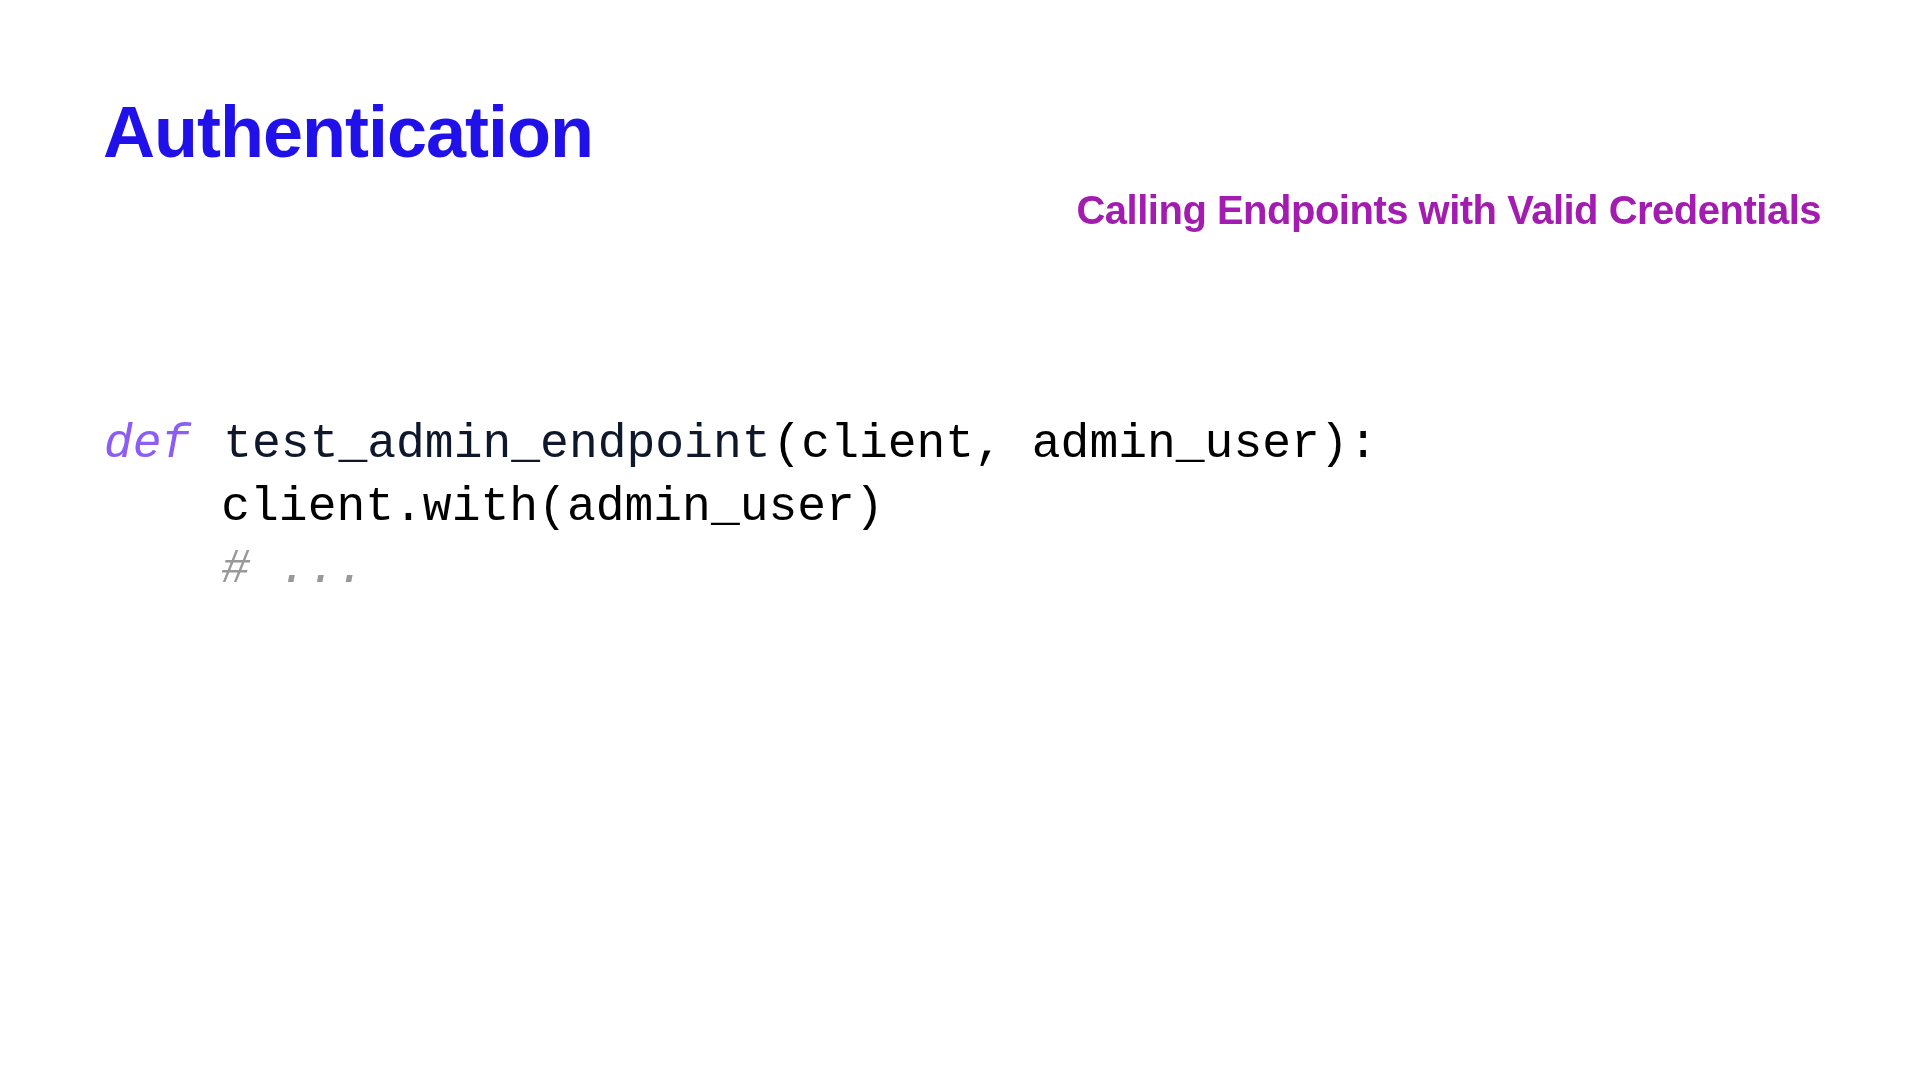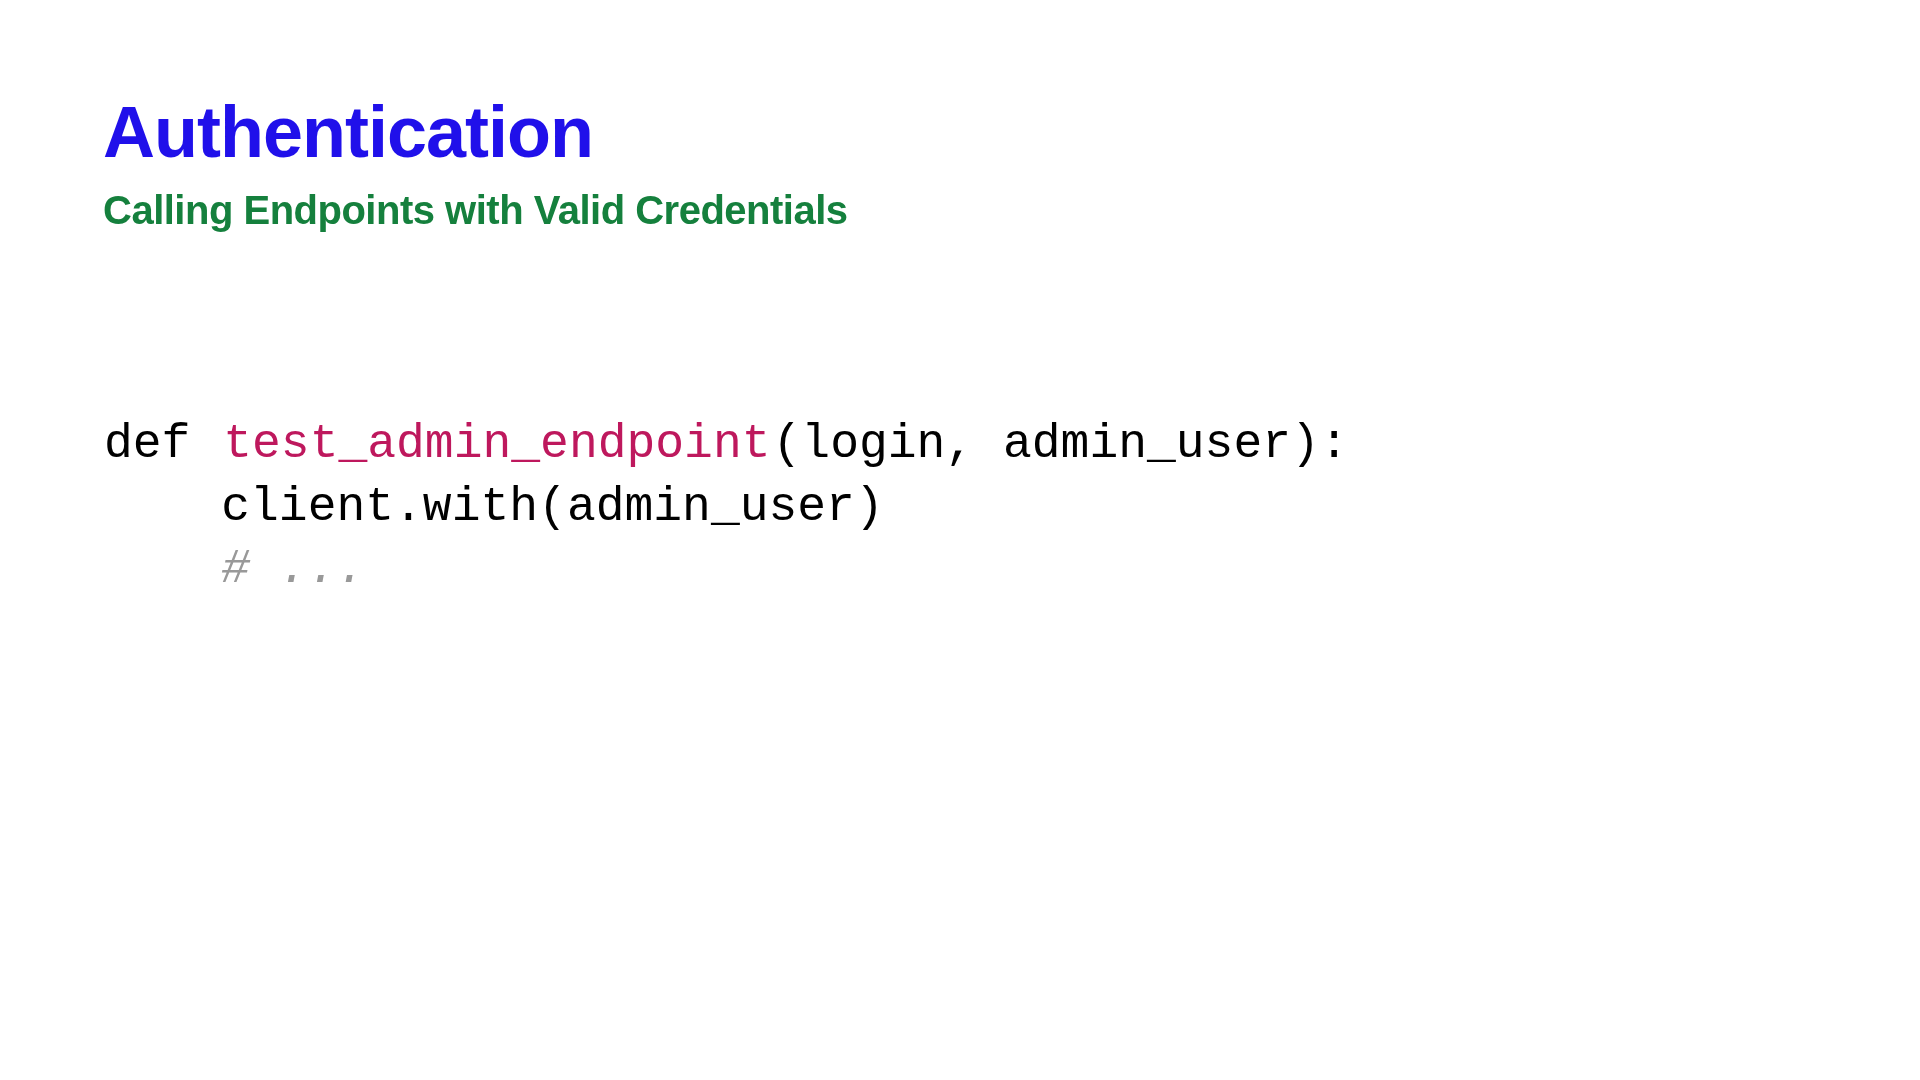--- a/index.html
+++ b/index.html
@@ -18,45 +18,47 @@
     .title {
       font-size: 72px;
       font-weight: 700;
       color: #2010ea;
       letter-spacing: -1px;
       line-height: 1.1;
     }
     .subtitle {
       font-size: 40px;
       font-weight: 700;
-      color: #15803d;
+      color: #a21caf;
       margin-top: 16px;
       letter-spacing: -0.5px;
+      text-align: right;
     }
     .code-block {
       margin-top: 180px;
       font-family: "Courier New", Courier, monospace;
       font-size: 48px;
       line-height: 1.3;
       white-space: pre;
       color: #000000;
       font-weight: normal;
     }
     .kw {
-      color: #000000;
+      color: #8b5cf6;
+      font-style: italic;
     }
     .fn {
-      color: #be185d;
+      color: #0f172a;
     }
     .comment {
       color: #999999;
       font-style: italic;
     }
   </style>
 </head>
 <body>
 
 <h1 class="title">Authentication</h1>
 <h2 class="subtitle">Calling Endpoints with Valid Credentials</h2>
 
-<div class="code-block"><span class="kw">def</span><span> </span><span class="fn">test_admin_endpoint</span><span>(login, admin_user):</span>
+<div class="code-block"><span class="kw">def</span><span> </span><span class="fn">test_admin_endpoint</span><span>(client, admin_user):</span>
 <span>    </span><span>client.with(admin_user)</span>
 <span>    </span><span class="comment"># ...</span></div>
 
 </body></html>

